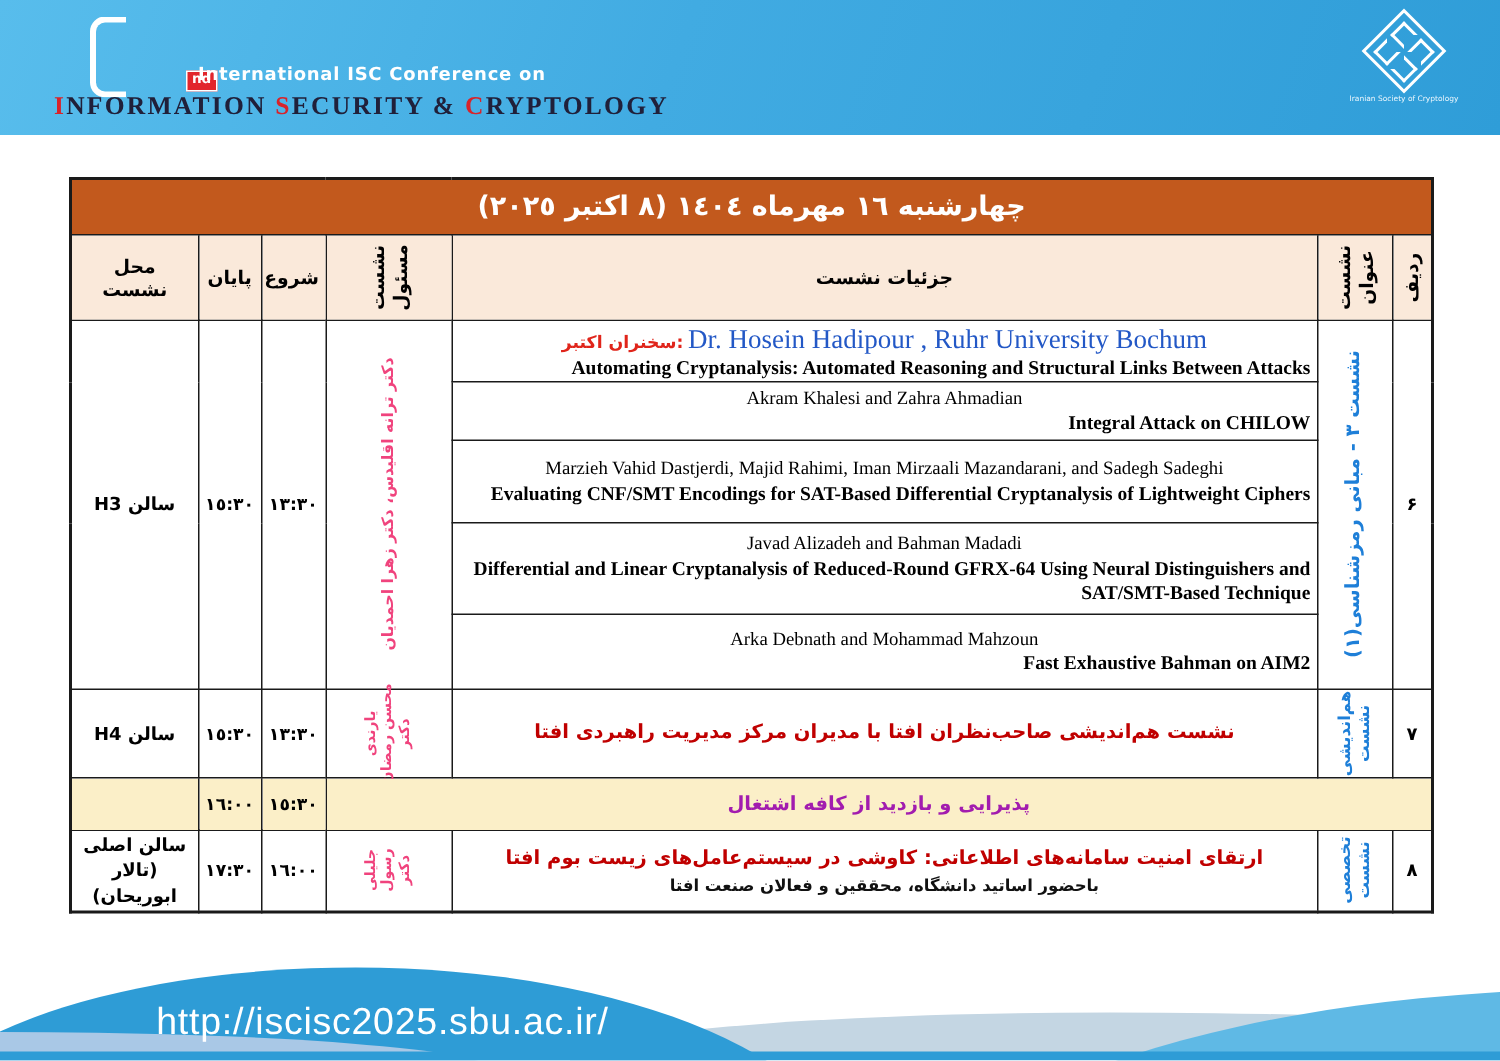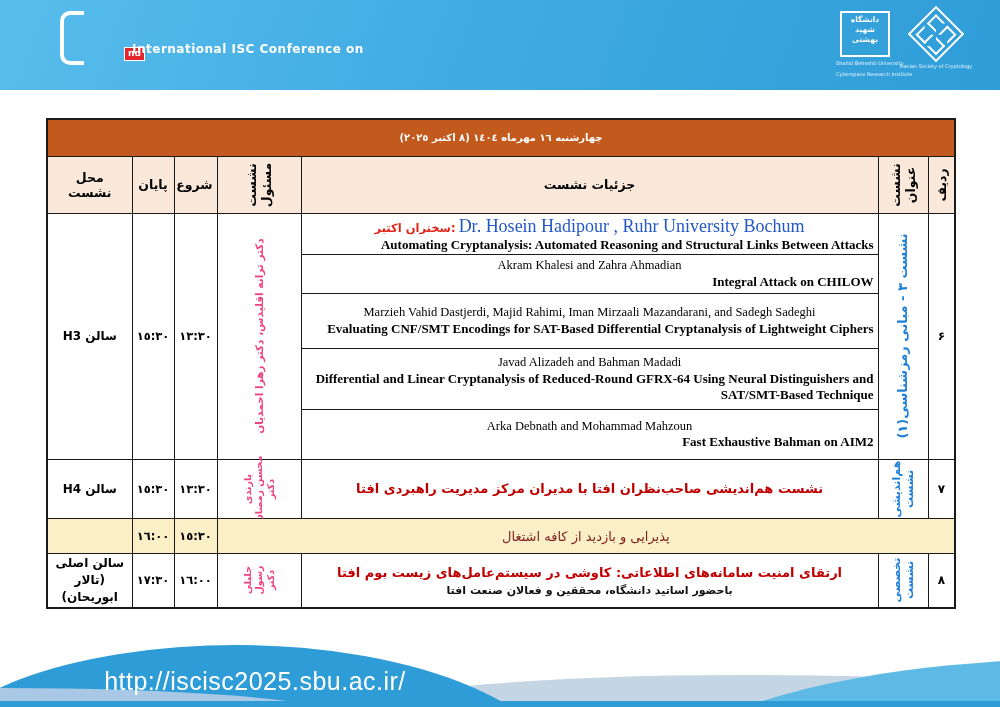--- a/index.html
+++ b/index.html
@@ -38,21 +38,21 @@
   .isc-diamond i.m2 { border-bottom-color:transparent; }
   .isc-diamond i.m3 { border-top-color:transparent; }
   .isc-diamond i.m4 { border-left-color:transparent; }
   .isc-cap { color:#eaf6fd; font-size:5px; margin-top:9px; white-space:nowrap; }
 
   
   #schedule { position:absolute; left:46px; top:118px; width:908px; border-collapse:collapse;
               table-layout:fixed; direction:rtl; border:2px solid #1a1a1a; }
   #schedule td { border:1px solid #1a1a1a; text-align:center; vertical-align:middle;
                  padding:1px 4px; position:relative; }
-  .date-row td { background:#c2591d; color:#fff; font-weight:bold; font-size:10px; height:37px; }
+  .date-row td { background:#c2591d; color:#fff; font-weight:bold; font-size:18px; height:37px; }
   .head-row td { background:#fae9da; font-weight:bold; font-size:12.5px; height:57px; }
 
   .r-a{height:41px} .r-b{height:39px} .r-c{height:55px} .r-d{height:61px} .r-e{height:50px}
   .r7{height:59px} .r-break{height:35px} .r8{height:45px}
   .break-row td { background:#fbefc8; }
 
   .vabs { position:absolute; left:50%; top:50%; transform:translate(-50%,-50%) rotate(-90deg);
           white-space:nowrap; text-align:center; line-height:1.2; }
   .vcols { display:flex; flex-direction:column-reverse; align-items:center; }
   .vcols div { white-space:nowrap; }
@@ -62,21 +62,21 @@
   .spk-label { color:#e0251b; font-family:"DejaVu Sans",sans-serif; font-size:11.5px; font-weight:bold; }
   .spk-name { color:#2358c6; direction:ltr; unicode-bidi:embed; font-family:"Liberation Serif",serif; font-size:18px; }
 
   .vblue { color:#1e7fd8; font-weight:bold; font-size:13px; }
   .vpink { color:#f0437d; font-weight:bold; font-size:9.5px; }
   .rownum { font-weight:bold; font-size:12px; }
   .time { font-weight:bold; font-size:11.5px; }
   .loc { font-weight:bold; font-size:12px; line-height:1.4; }
   .red-title { color:#c00000; font-weight:bold; font-size:13px; line-height:1.45; }
   .sub-note { color:#111; font-size:11px; font-weight:bold; margin-top:2px; }
-  .break-text { font-weight:normal; font-size:13px; color:#7f1d1d; }
+  .break-text { font-weight:bold; font-size:13px; color:#a21caf; }
 
   
   #footer { position:absolute; left:0; top:607px; width:1000px; height:100px; overflow:hidden; }
   .wave { position:absolute; }
   .wave-pale { left:380px; top:68px; width:720px; height:160px; background:#c4d6e3;
                border-radius:100% 100% 0 0 / 40% 30% 0 0; z-index:1; }
   .wave-rightblue { left:620px; top:52px; width:460px; height:160px; background:#5fb9e5;
                     border-radius:100% 0 0 0 / 95% 0 0 0; z-index:2; }
   .wave-main { left:-70px; top:38px; width:640px; height:180px; background:#2e9cd6;
                border-radius:48% 52% 0 0 / 65% 80% 0 0; z-index:3; }
@@ -88,30 +88,27 @@
 </style>
 </head>
 <body>
 
 <div id="page">
 
   <div id="banner">
     <div class="bracket"></div>
     <div class="nd">nd</div>
     <div class="conf-line1">International ISC Conference on</div>
-
-    <div class="sbu-logo">
-      <div class="sbu-box">
-        <div>دانشگاه</div>
-        <div>شهید</div>
-        <div>بهشتی</div>
-      </div>
-      <div class="sbu-cap">Shahid Beheshti University</div>
-      <div class="sbu-cap">Cyberspace Research Institute</div>
+    <div class="conf-line2">
+      <span><b class="lead">I</b><span>NFORMATION</span></span>
+      <span><b class="lead">S</b><span>ECURITY</span></span>
+      <span class="amp">&amp;</span>
+      <span><b class="lead">C</b><span>RYPTOLOGY</span></span>
     </div>
+
 
     <div class="isc-logo">
       <div class="isc-diamond">
         <i class="m1"></i>
           <i class="m2"></i>
           <i class="m3"></i>
           <i class="m4"></i>
       </div>
       <div class="isc-cap">Iranian Society of Cryptology</div>
     </div>

